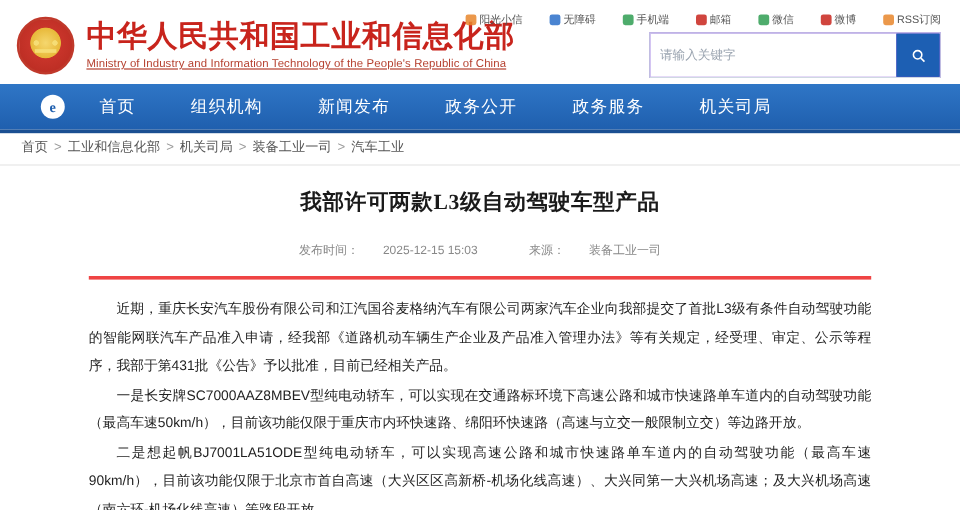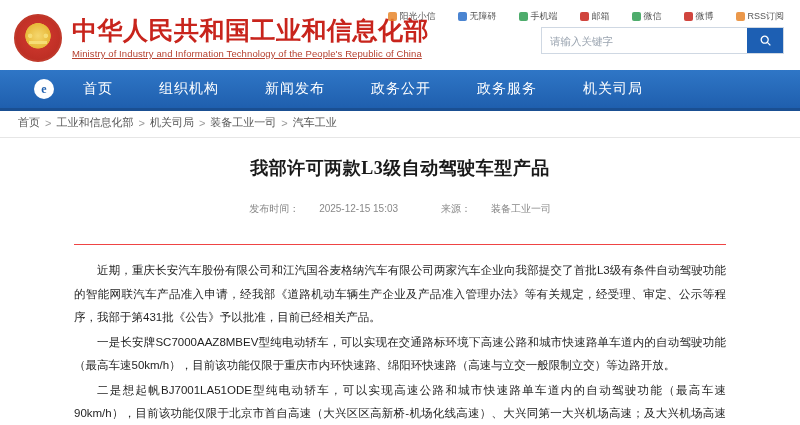--- a/index.html
+++ b/index.html
@@ -77,21 +77,21 @@
   .toplink { display: inline-flex; align-items: center; gap: 2px; white-space: nowrap; color:#555; }
   .tl-ico {
     display:inline-block; width: 9px; height: 9px; border-radius: 2px;
     background: #c8241c; opacity:.85;
   }
   .tl-ico.blue { background:#2a6fc9; }
   .tl-ico.orange { background:#e8862c; }
   .tl-ico.green { background:#2f9e52; }
   .searchbar {
     display: flex;
-    height: 27px;
+    height: 38px;
     width: 243px;
     margin-left: auto;
     border: 1px solid #cfd8e3;
     background: #6d28d9;
   }
   .searchbar input {
     flex: 1;
     border: none;
     outline: none;
     padding: 0 8px;
@@ -169,22 +169,22 @@
     font-size: 18px;
     font-weight: bold;
     color: #1a1a1a;
     letter-spacing: .5px;
   }
   .art-meta {
     text-align: center;
     font-size: 10px;
     color: #888;
     margin-top: 22px;
-    padding-bottom: 28px;
-    border-bottom: 1px solid #ef4444;
+    padding-bottom: 14px;
+    border-bottom: 3px solid #ef4444;
   }
   .art-meta span { margin: 0 10px; }
   .art-body {
     margin-top: 14px;
     font-size: 11.5px;
     color: #1f1f1f;
     line-height: 2.05;
     font-family: "Liberation Sans", sans-serif;
     text-align: justify;
   }

